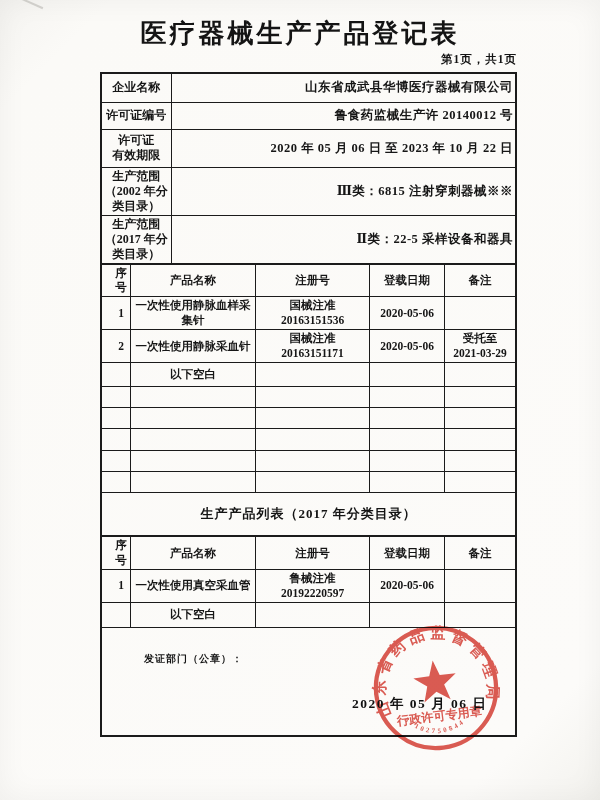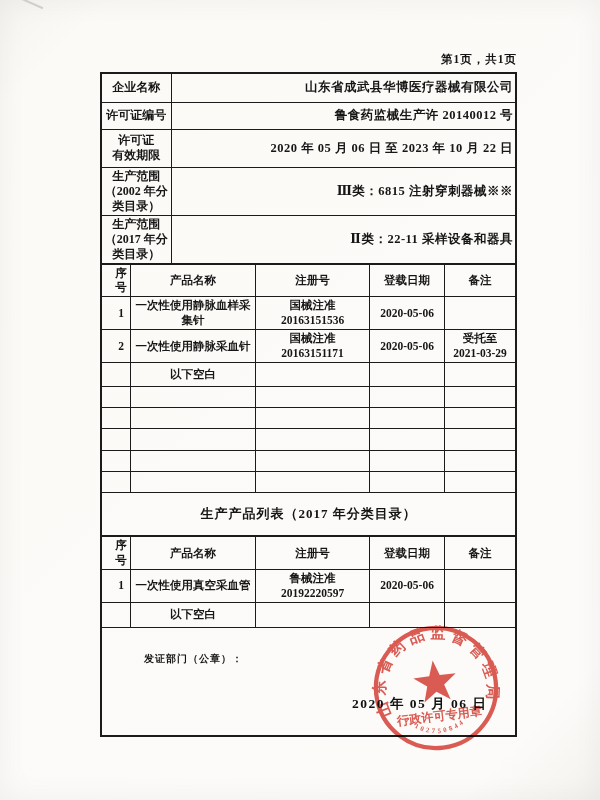--- a/index.html
+++ b/index.html
@@ -81,20 +81,21 @@
   .doc-table td:first-child{border-left:none;}
   .doc-table td:last-child{border-right:none;}
 </style>
 </head>
 <body>
 
 <div class="sheet">
 
   <div class="fold-mark"></div>
 
+  <div class="doc-title">医疗器械生产产品登记表</div>
   <div class="page-indicator">第1页，共1页</div>
 
   <div class="doc-table">
 
     <table class="info-table">
       <tbody>
           <tr style="height:28px;">
         <td class="lbl">企业名称</td>
         <td class="val">山东省成武县华博医疗器械有限公司</td>
       </tr>
@@ -110,21 +111,21 @@
       <tr style="height:42px;">
         <td class="lbl">生产范围
 （2002 年分
 类目录）</td>
         <td class="val">Ⅲ类：6815 注射穿刺器械※※</td>
       </tr>
       <tr style="height:43px;">
         <td class="lbl">生产范围
 （2017 年分
 类目录）</td>
-        <td class="val">Ⅱ类：22-11 采样设备和器具</td>
+        <td class="val">Ⅱ类：22-5 采样设备和器具</td>
       </tr>
     </tbody>
       </table>
 
 
     <table class="prod-table">
       <tbody>
           <tr style="height:23px;">
         <td class="c0">序号</td>
         <td class="c1">产品名称</td>

